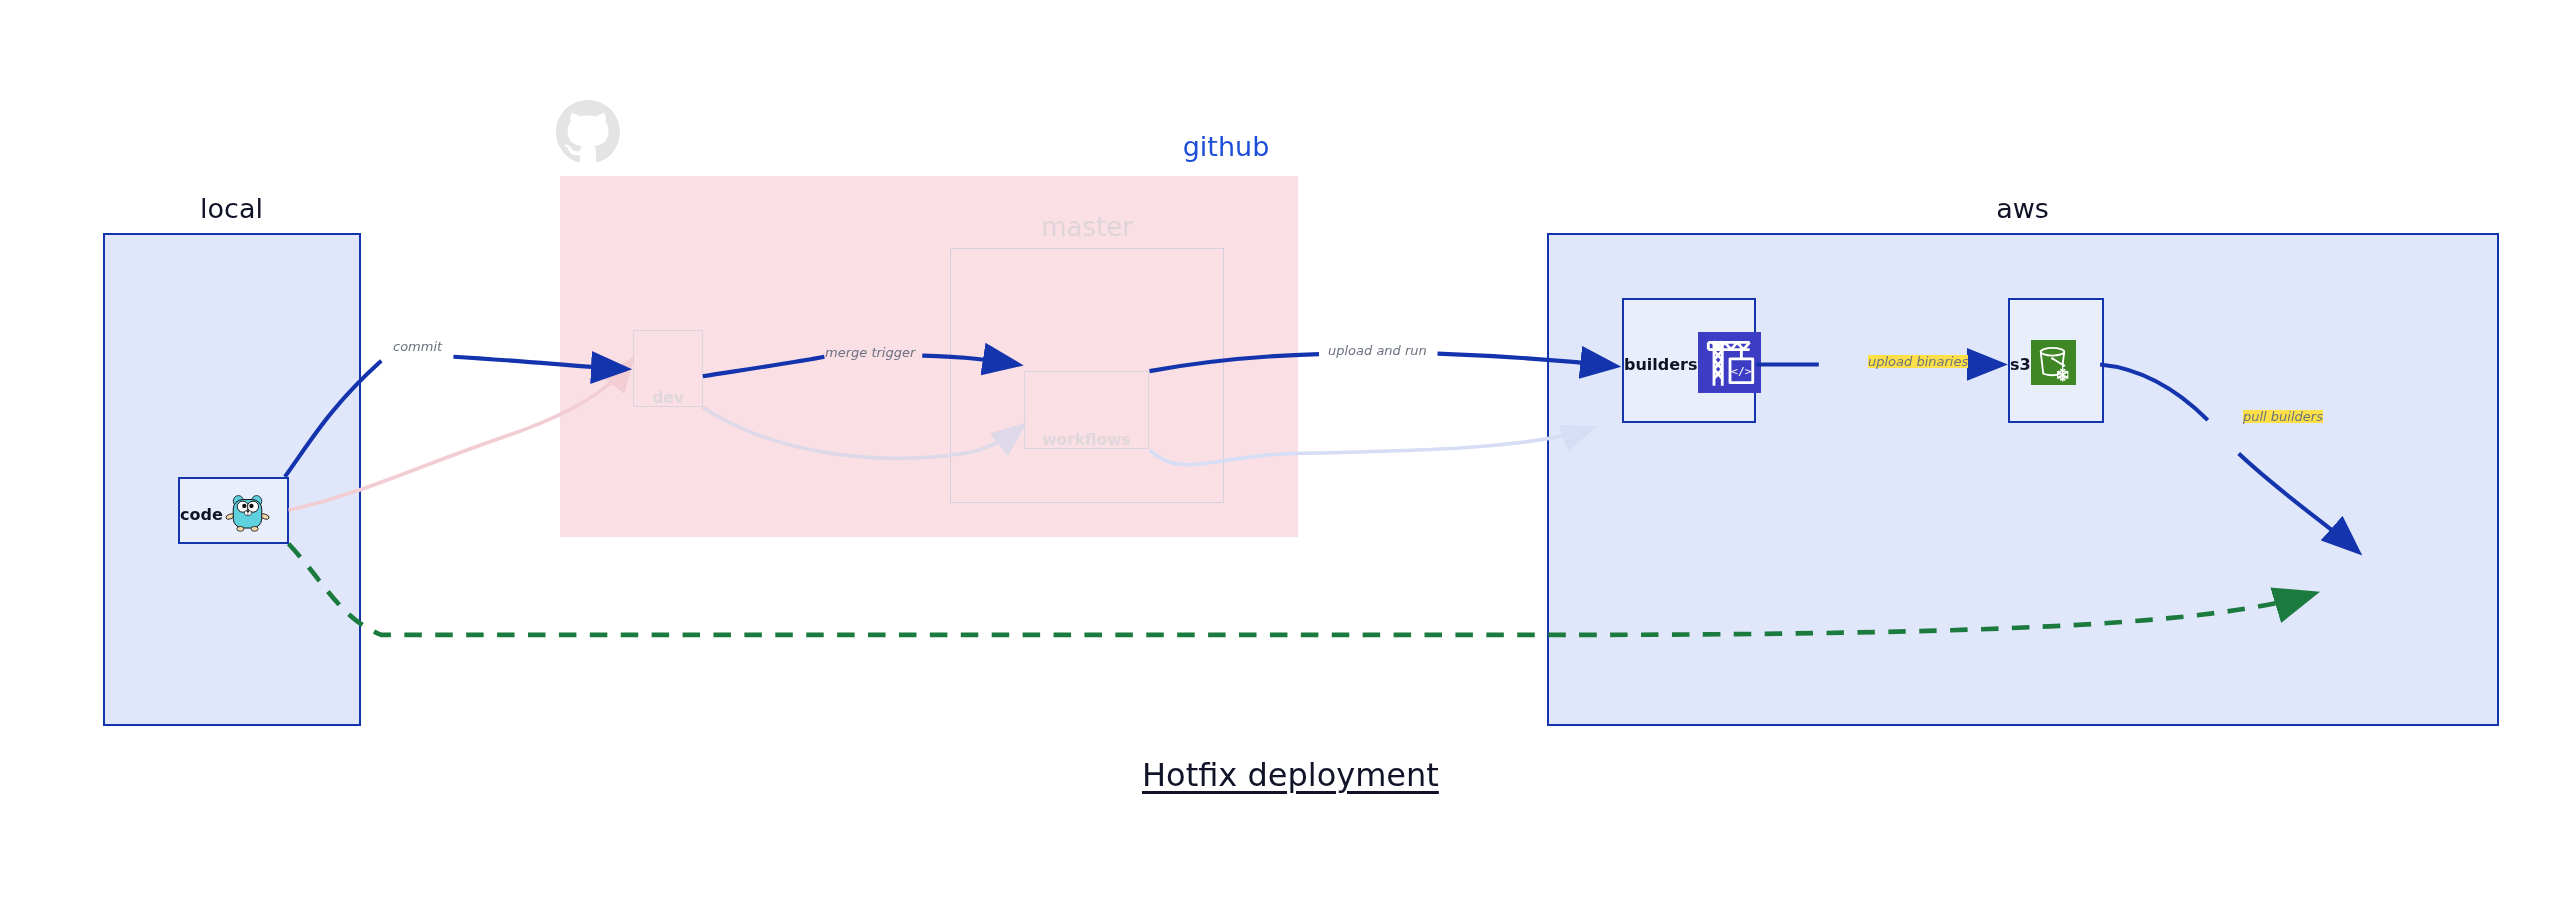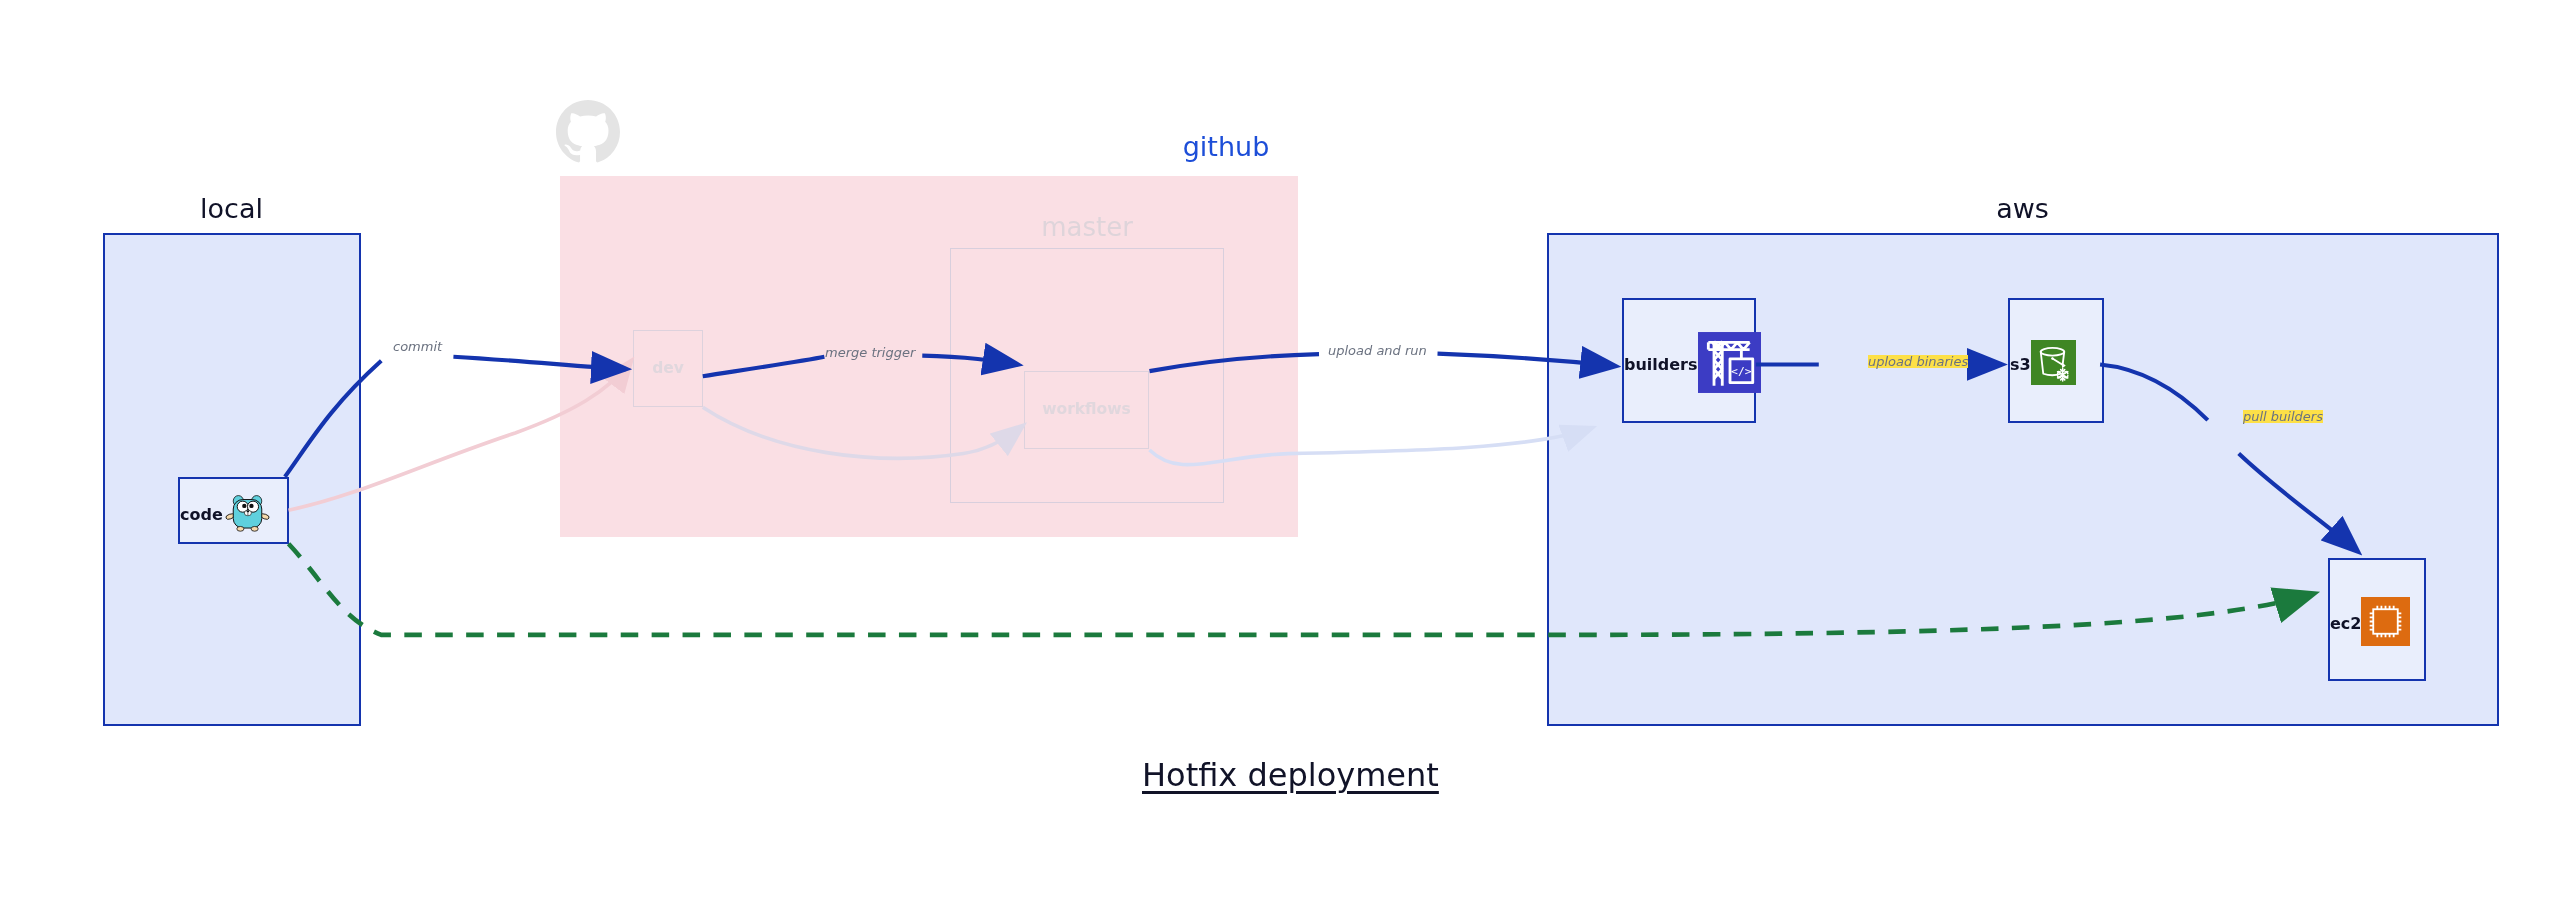--- a/index.html
+++ b/index.html
@@ -65,20 +65,21 @@
     box-sizing: border-box;
     background: #e9eefc;
     border: 2.6px solid #1434ae;
     display: flex;
     flex-direction: row;
     align-items: center;
   }
   .node.dim {
     background: transparent;
     border: 1.5px solid #ddd2dd;
+    align-items: flex-end;
   }
   .node-label {
     font-size: 16px;
     font-weight: bold;
     color: #101228;
     margin-top: 8.8px;
     line-height: 1;
     white-space: nowrap;
   }
   .node.dim .node-label {
@@ -228,36 +229,20 @@
             <path d="M62 56 L62 80 M52 62 L72 74 M72 62 L52 74"></path>
             <path d="M58 58 L62 62 L66 58 M58 78 L62 74 L66 78"></path>
             <path d="M52 66 L53.5 61.5 L58 62.5 M72 70 L70.5 74.5 L66 73.5"></path>
             <path d="M72 66 L70.5 61.5 L66 62.5 M52 70 L53.5 74.5 L58 73.5"></path>
           </g>
         </g>
       </svg>
     </span>
   </div>
 
-  <div class="node" style="left:2328px; top:558px; width:98px; height:123px;">
-    <span class="node-label">ec2</span>
-    <span class="node-icon">
-      <svg width="49" height="49" viewBox="0 0 96 96">
-        <rect x="0" y="0" width="96" height="96" fill="#dd6b10"></rect>
-        <g fill="none" stroke="#ffffff" stroke-width="3.6" stroke-linecap="butt">
-          <rect x="24" y="24" width="48" height="48"></rect>
-          <rect x="17" y="17" width="62" height="62" stroke-width="0"></rect>
-          <path d="M17 32 L24 32 M17 40 L24 40 M17 48 L24 48 M17 56 L24 56 M17 64 L24 64"></path>
-          <path d="M72 32 L79 32 M72 40 L79 40 M72 48 L79 48 M72 56 L79 56 M72 64 L79 64"></path>
-          <path d="M32 17 L32 24 M40 17 L40 24 M48 17 L48 24 M56 17 L56 24 M64 17 L64 24"></path>
-          <path d="M32 72 L32 79 M40 72 L40 79 M48 72 L48 79 M56 72 L56 79 M64 72 L64 79"></path>
-        </g>
-      </svg>
-    </span>
-  </div>
 
   <svg id="wires" viewBox="0 0 5054 1750">
     <defs>
       <marker id="ah-blue" markerWidth="10" markerHeight="8" refX="8.5" refY="4" orient="auto" markerUnits="strokeWidth">
         <path d="M0,0 L10,4 L0,8 z" fill="#1434ae"></path>
       </marker>
       <marker id="ah-green" markerWidth="10" markerHeight="8" refX="8.5" refY="4" orient="auto" markerUnits="strokeWidth">
         <path d="M0,0 L10,4 L0,8 z" fill="#1b7a3d"></path>
       </marker>
       <marker id="ah-pinkghost" markerWidth="10" markerHeight="8" refX="8.5" refY="4" orient="auto" markerUnits="strokeWidth">

